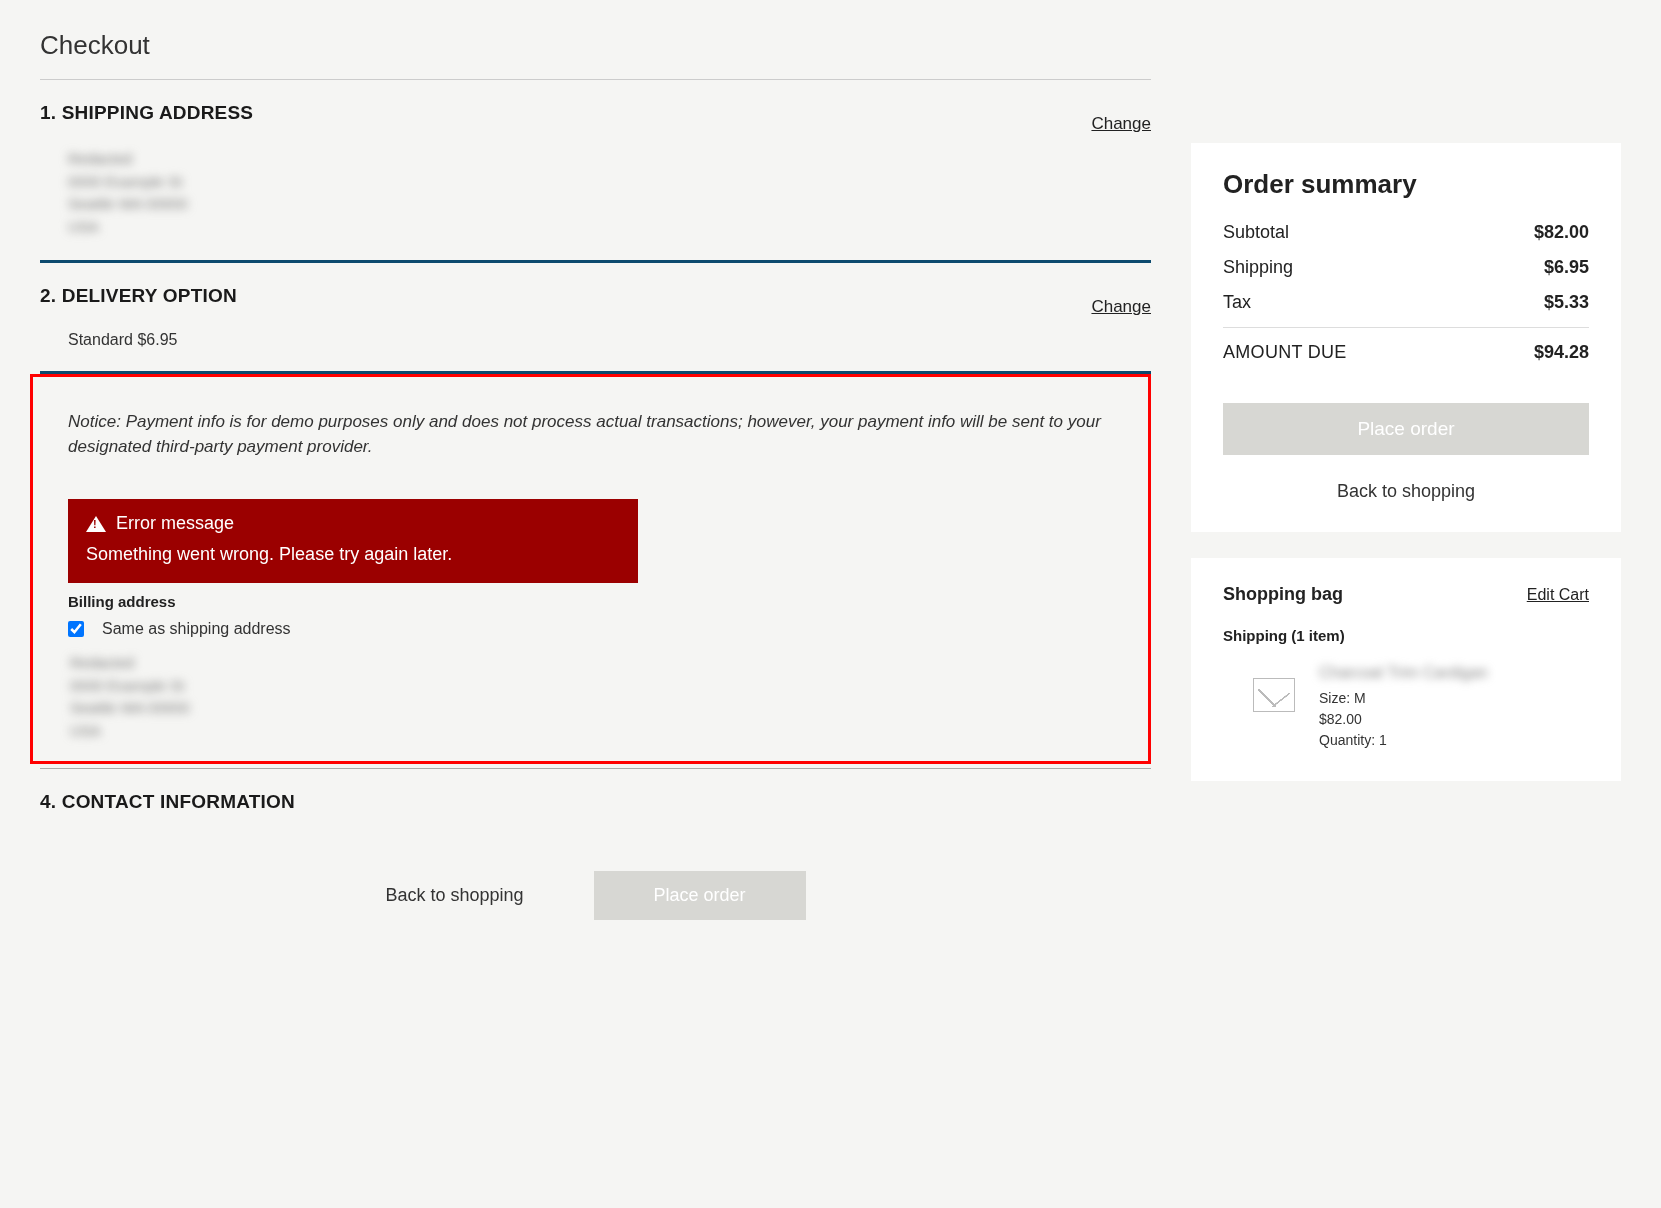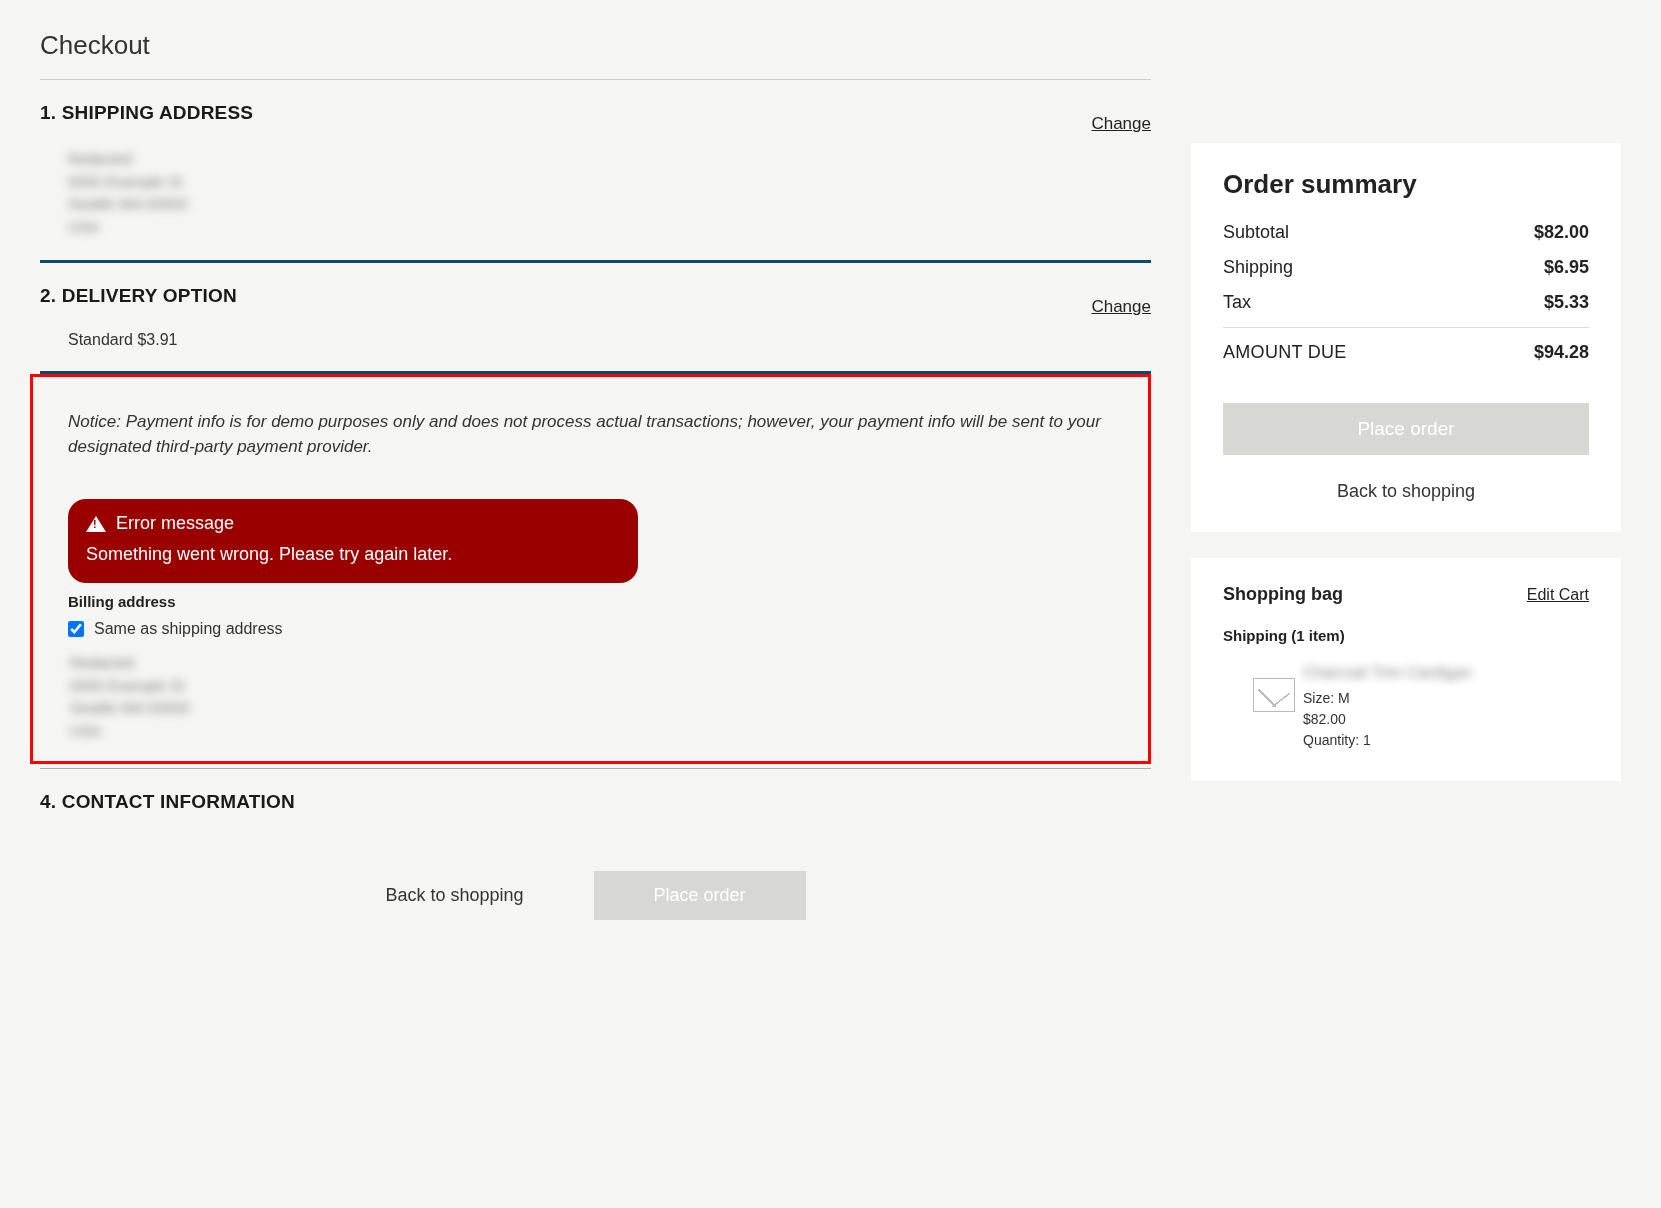--- a/index.html
+++ b/index.html
@@ -74,21 +74,20 @@
     font-size: 17px;
     line-height: 1.45;
     padding: 14px 30px 0 28px;
   }
   .error-box {
     background: #9b0000;
     color: #fff;
     padding: 14px 18px 18px 18px;
     margin: 40px 0 0 28px;
     width: 570px;
-    border-radius: 18px;
   }
   .error-head {
     display: flex;
     align-items: center;
     gap: 10px;
     font-size: 18px;
     margin-bottom: 10px;
   }
   .error-body { font-size: 18px; }
   .warning-icon {
@@ -109,21 +108,21 @@
     font-weight: 700;
   }
   .billing-label {
     font-weight: 700;
     font-size: 15px;
     margin: 10px 0 10px 28px;
   }
   .checkbox-row {
     display: flex;
     align-items: center;
-    gap: 10px;
+    gap: 18px;
     margin: 0 0 14px 28px;
     font-size: 16px;
     color: #333;
   }
   .checkbox-row input { width: 16px; height: 16px; }
   .blur-block2 {
     color: #777;
     filter: blur(5px);
     line-height: 1.5;
     font-size: 15px;
@@ -213,21 +212,21 @@
     color: #222;
     cursor: pointer;
   }
   .ship-count {
     font-weight: 700;
     font-size: 15px;
     margin: 22px 0 20px 0;
   }
   .bag-item {
     display: flex;
-    gap: 8px;
+    gap: 24px;
     align-items: flex-start;
   }
   .img-placeholder {
     width: 42px; height: 34px;
     border: 1px solid #bbb;
     margin-left: 30px;
     margin-top: 14px;
     position: relative;
     background:
       linear-gradient(to top right, transparent 46%, #bbb 47%, #bbb 53%, transparent 54%) 4px 10px / 18px 18px no-repeat,
@@ -264,21 +263,21 @@
 Seattle WA 00000
 USA</div>
       </div>
     </div>
 
     <div class="step">
       <div class="step-header">
         <div class="step-title">2. DELIVERY OPTION</div>
         <a class="change-link">Change</a>
       </div>
-      <div class="delivery-line">Standard  $3.91</div>
+      <div class="delivery-line">Standard  $6.95</div>
     </div>
 
     <div class="step highlighted">
       <div class="highlight-box">
         <div class="notice">Notice: Payment info is for demo purposes only and does not process actual transactions; however, your payment info will be sent to your designated third-party payment provider.</div>
 
         <div class="error-box">
           <div class="error-head">
             <span class="warning-icon"></span>
             <span>Error message</span>

